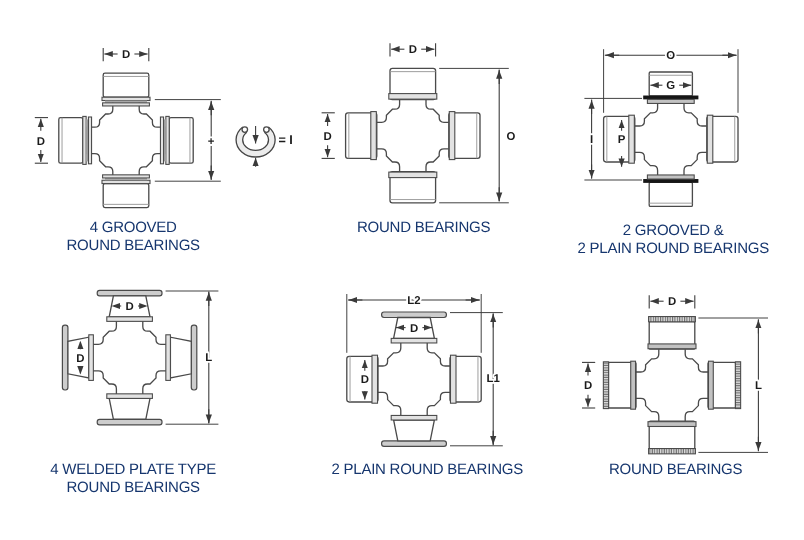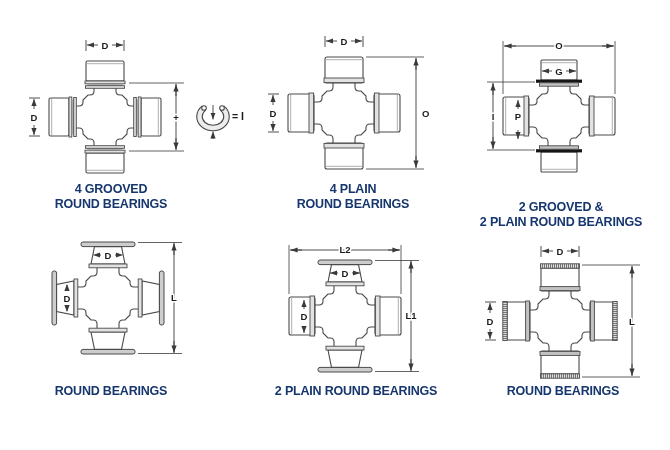--- a/index.html
+++ b/index.html
@@ -3,21 +3,21 @@
 <meta charset="utf-8">
 <style>
   html,body { margin:0; padding:0; background:#fff; }
   #canvas {
     position:relative; width:670px; height:450px; background:#ffffff;
     font-family:"Liberation Sans", sans-serif; overflow:hidden;
   }
   .fig-svg { position:absolute; overflow:visible; }
   .caption {
     position:absolute; text-align:center; color:#16366e;
-    font-weight:bold; font-size:12.5px; line-height:1.18; letter-spacing:-0.2px;
+    font-weight:normal; font-size:12.5px; line-height:1.18; letter-spacing:-0.2px;
   }
   
   .ol   { fill:#ffffff; stroke:#4a4a4a; stroke-width:1.1; }
   .shade{ fill:#a8a8a8; stroke:none; }
   .lip  { fill:#e2e2e2; stroke:#4a4a4a; stroke-width:0.9; }
   .liph { fill:#c2c2c2; stroke:#4a4a4a; stroke-width:0.9; }
   .plate{ fill:#cdcdcd; stroke:#4a4a4a; stroke-width:1.0; }
   .rim  { stroke:#9a9a9a; stroke-width:0.8; fill:none; }
   
   .dim  { stroke:#3a3a3a; stroke-width:0.9; fill:none; }
@@ -154,21 +154,20 @@
     <g>
       <line class="ext" x1="108" y1="49" x2="166" y2="49"></line>
       <line class="ext" x1="108" y1="161" x2="166" y2="161"></line>
       <line class="dim" x1="158" y1="50" x2="158" y2="160"></line>
       <line class="dim" x1="158" y1="62" x2="158" y2="50.6" marker-end="url(#arr)"></line>
       <line class="dim" x1="158" y1="148" x2="158" y2="159.4" marker-end="url(#arr)"></line>
       <text class="dlab start" x="164" y="108.5">O</text>
     </g>
   </svg>
   <div class="caption" style="left:258px;top:182px;width:190px">
-    <div>4 PLAIN</div>
     <div>ROUND BEARINGS</div>
   </div>
 
   <svg class="fig-svg" style="left:462px;top:8px" width="204" height="172" viewBox="0 0 204 172">
     <g>
       <use href="#xbody" transform="translate(97,108)"></use>
       <use href="#cup-ring" transform="translate(97,108)"></use>
       <use href="#cup-plain" transform="translate(97,108) rotate(90)"></use>
       <use href="#cup-ring" transform="translate(97,108) rotate(180)"></use>
       <use href="#cup-plain" transform="translate(97,108) rotate(270)"></use>
@@ -193,21 +192,21 @@
       <line class="dim" x1="31" y1="87" x2="31" y2="75.6" marker-end="url(#arr)"></line>
       <line class="dim" x1="31" y1="129" x2="31" y2="140.4" marker-end="url(#arr)"></line>
       <text class="dlab" x="31" y="111.5">I</text>
     </g>
     <g>
       <line class="dim" x1="56" y1="101" x2="56" y2="92" marker-end="url(#arr)"></line>
       <line class="dim" x1="56" y1="122" x2="56" y2="131" marker-end="url(#arr)"></line>
       <text class="dlab" x="56" y="111.5">P</text>
     </g>
   </svg>
-  <div class="caption" style="left:455px;top:200px;width:212px">
+  <div class="caption" style="left:455px;top:185px;width:212px">
     <div>2 GROOVED &amp;</div>
     <div>2 PLAIN ROUND BEARINGS</div>
   </div>
 
   <svg class="fig-svg" style="left:8px;top:234px" width="252" height="168" viewBox="0 0 252 168">
     <g>
       <use href="#xbody" transform="translate(100,64)"></use>
       <use href="#cup-plate" transform="translate(100,64)"></use>
       <use href="#cup-plate" transform="translate(100,64) rotate(90)"></use>
       <use href="#cup-plate" transform="translate(100,64) rotate(180)"></use>
@@ -226,20 +225,21 @@
     <g>
       <line class="ext" x1="130" y1="8.5" x2="174" y2="8.5"></line>
       <line class="ext" x1="130" y1="119.5" x2="174" y2="119.5"></line>
       <line class="dim" x1="166" y1="9" x2="166" y2="119"></line>
       <line class="dim" x1="166" y1="21" x2="166" y2="9.6" marker-end="url(#arr)"></line>
       <line class="dim" x1="166" y1="107" x2="166" y2="118.4" marker-end="url(#arr)"></line>
       <text class="dlab" x="166" y="66.5">L</text>
     </g>
   </svg>
   <div class="caption" style="left:4px;top:384px;width:214px">
+    <div>4 WELDED PLATE TYPE</div>
     <div>ROUND BEARINGS</div>
   </div>
 
   <svg class="fig-svg" style="left:258px;top:234px" width="196" height="168" viewBox="0 0 196 168">
     <g>
       <use href="#xbody" transform="translate(87,82)"></use>
       <use href="#cup-plate" transform="translate(87,82)"></use>
       <use href="#cup-plain" transform="translate(87,82) rotate(90)"></use>
       <use href="#cup-plate" transform="translate(87,82) rotate(180)"></use>
       <use href="#cup-plain" transform="translate(87,82) rotate(270)"></use>

